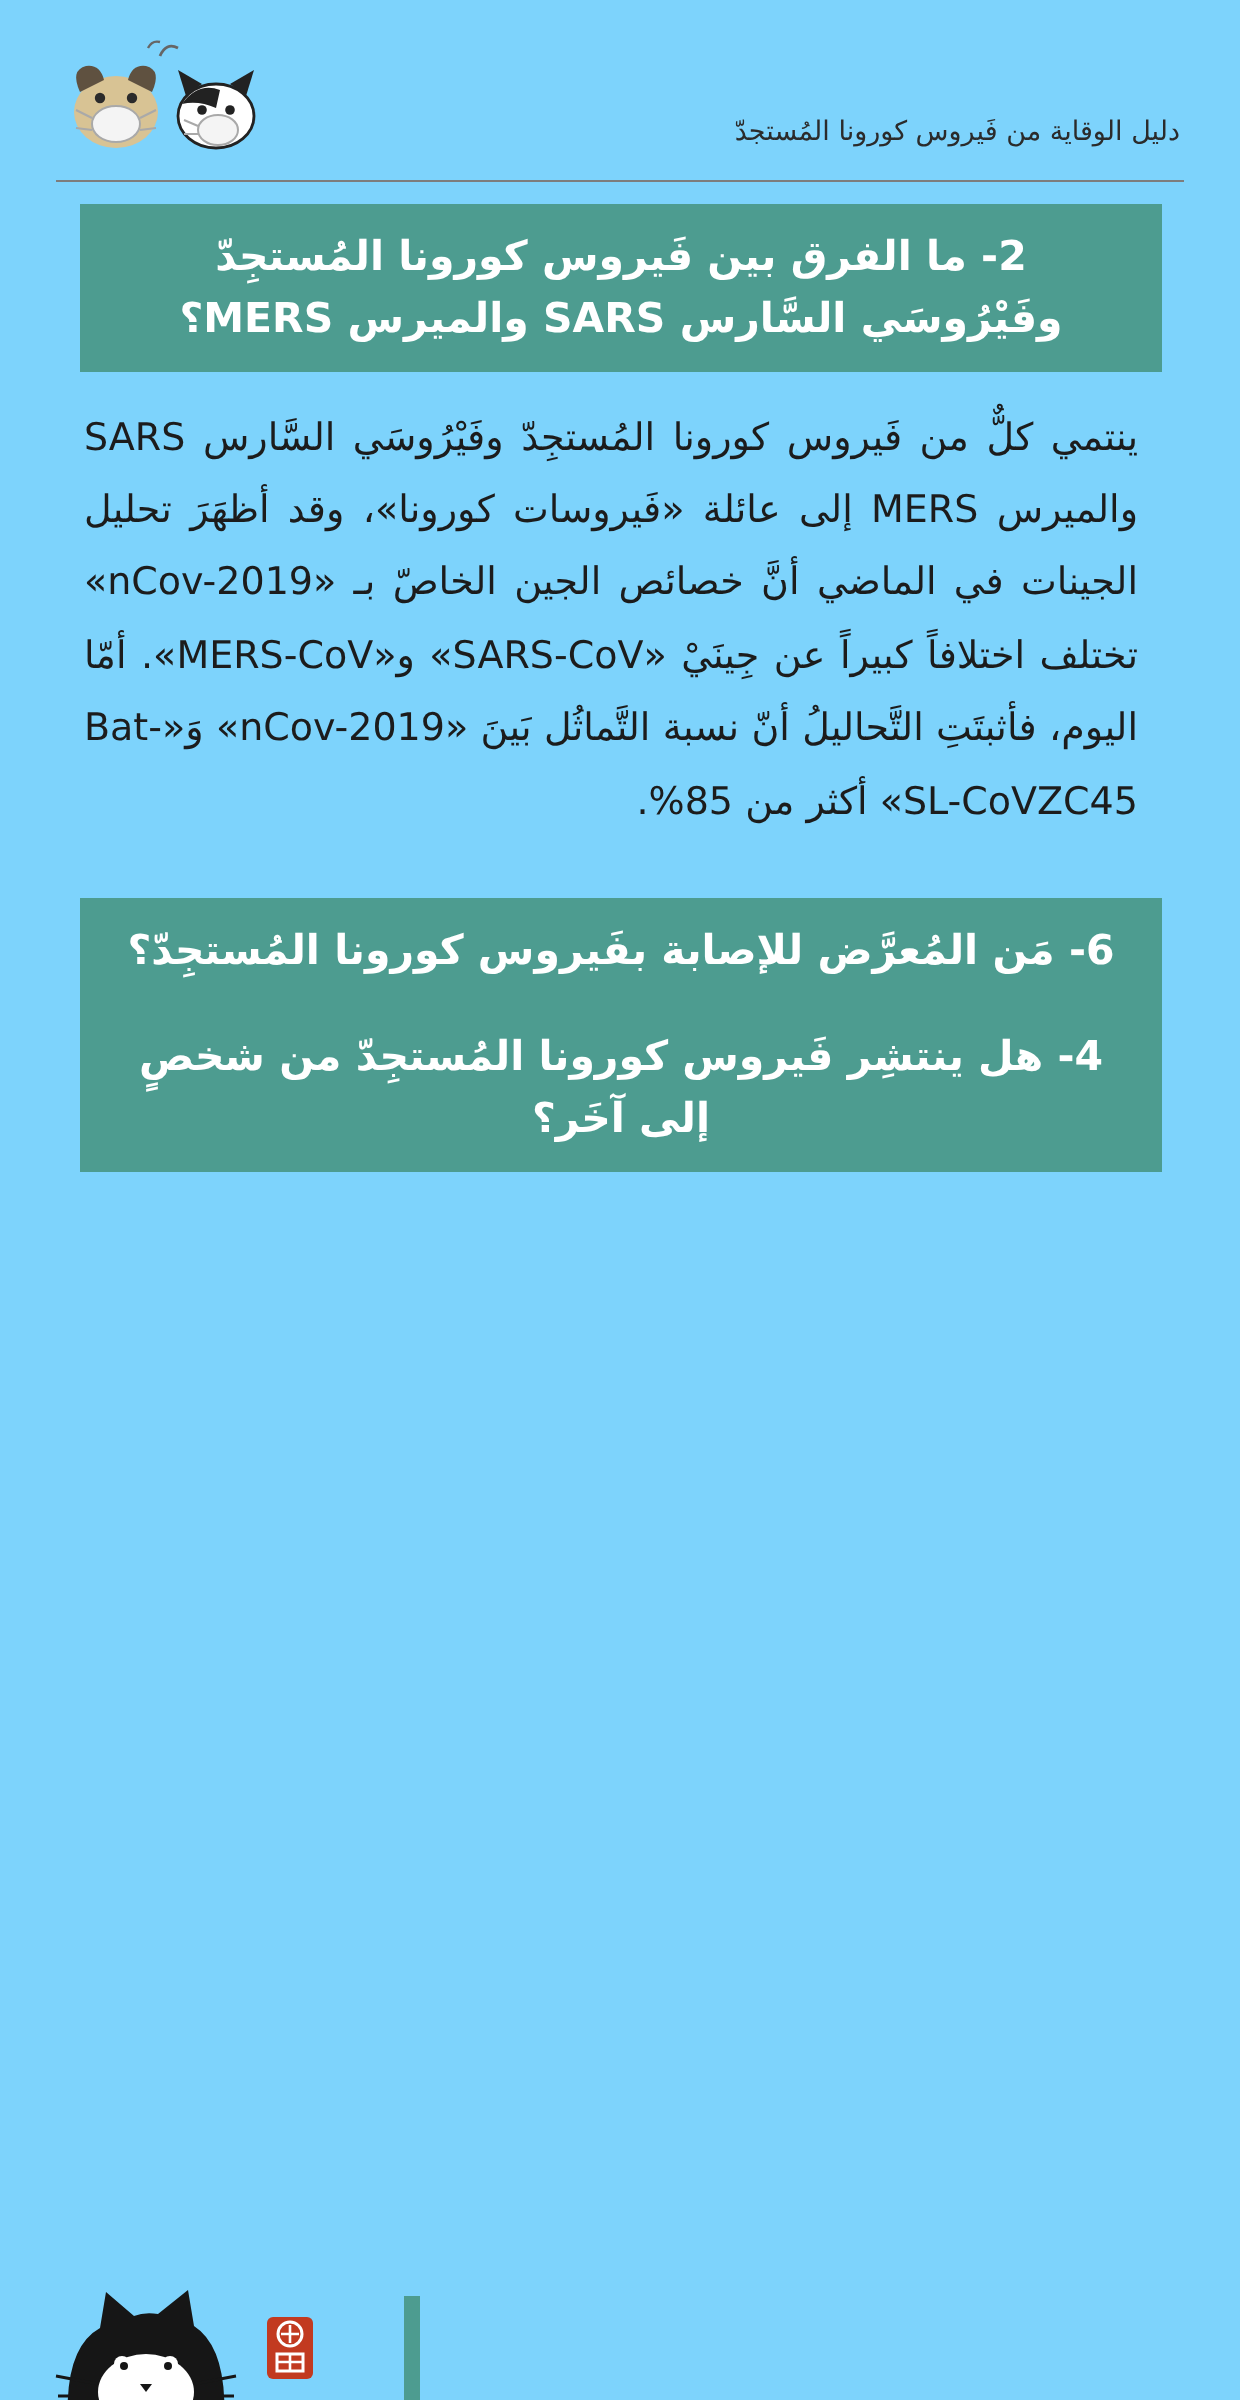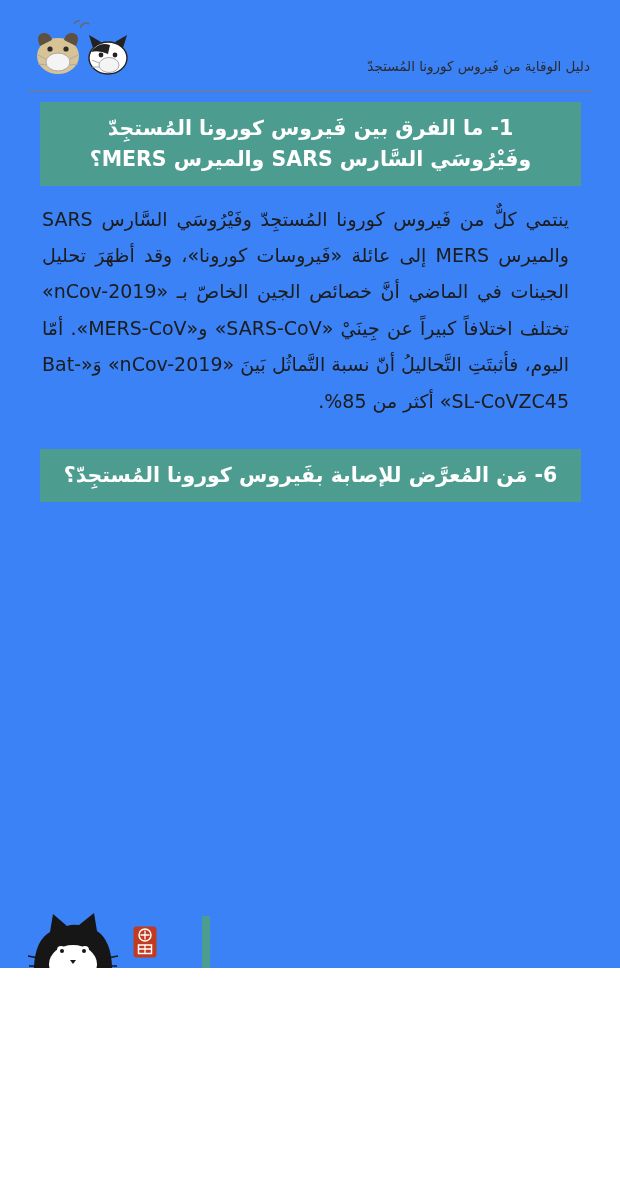--- a/index.html
+++ b/index.html
@@ -4,22 +4,22 @@
 <style>
   * { margin:0; padding:0; box-sizing:border-box; }
   html,body { background:#ffffff; }
   body {
     width:620px; height:1200px;
     font-family:"DejaVu Sans", sans-serif;
     overflow:hidden;
   }
   .page {
     position:relative;
-    width:620px; height:968px;
-    background:#3b82f6;
+    width:620px; height:1200px;
+    background:#7dd3fc;
     overflow:hidden;
   }
   
   .header-illustration { position:absolute; top:18px; left:30px; }
   .booklet-title {
     position:absolute; top:58px; right:30px;
     direction:rtl; text-align:right;
     font-size:13.5px; color:#2b2b2b; letter-spacing:0.2px;
   }
   .divider {
@@ -80,28 +80,31 @@
     </svg>
   </div>
 
   <div class="booklet-title">دليل الوقاية من فَيروس كورونا المُستجدّ</div>
 
   <hr class="divider">
 
   <div class="content">
 
     <div class="banner">
-      <span>1- ما الفرق بين فَيروس كورونا المُستجِدّ وفَيْرُوسَي السَّارس SARS والميرس MERS؟</span>
+      <span>2- ما الفرق بين فَيروس كورونا المُستجِدّ وفَيْرُوسَي السَّارس SARS والميرس MERS؟</span>
     </div>
     <p class="body-text">ينتمي كلٌّ من فَيروس كورونا المُستجِدّ وفَيْرُوسَي السَّارس SARS والميرس MERS إلى عائلة «فَيروسات كورونا»، وقد أظهَرَ تحليل الجينات في الماضي أنَّ خصائص الجين الخاصّ بـ «nCov-2019» تختلف اختلافاً كبيراً عن جِينَيْ «SARS-CoV» و«MERS-CoV». أمّا اليوم، فأثبتَتِ التَّحاليلُ أنّ نسبة التَّماثُل بَينَ «nCov-2019» وَ«Bat-SL-CoVZC45» أكثر من 85%.</p>
 
     <div class="banner">
       <span>6- مَن المُعرَّض للإصابة بفَيروس كورونا المُستجِدّ؟</span>
     </div>
 
+    <div class="banner">
+      <span>4- هل ينتشِر فَيروس كورونا المُستجِدّ من شخصٍ إلى آخَر؟</span>
+    </div>
 
   </div>
 
   <div class="footer-cat">
     <svg width="100" height="72" viewBox="0 0 100 72">
       <path d="M12 72 Q10 34 28 24 L31 6 L45 18 Q50 16 57 17 L72 5 L75 23 Q92 34 90 72 Z" fill="#161616"></path>
       <ellipse cx="51" cy="56" rx="24" ry="19" fill="#ffffff"></ellipse>
       <circle cx="39" cy="42" r="4" fill="#ffffff"></circle>
       <circle cx="63" cy="42" r="4" fill="#ffffff"></circle>
       <circle cx="40" cy="43" r="2" fill="#161616"></circle>

